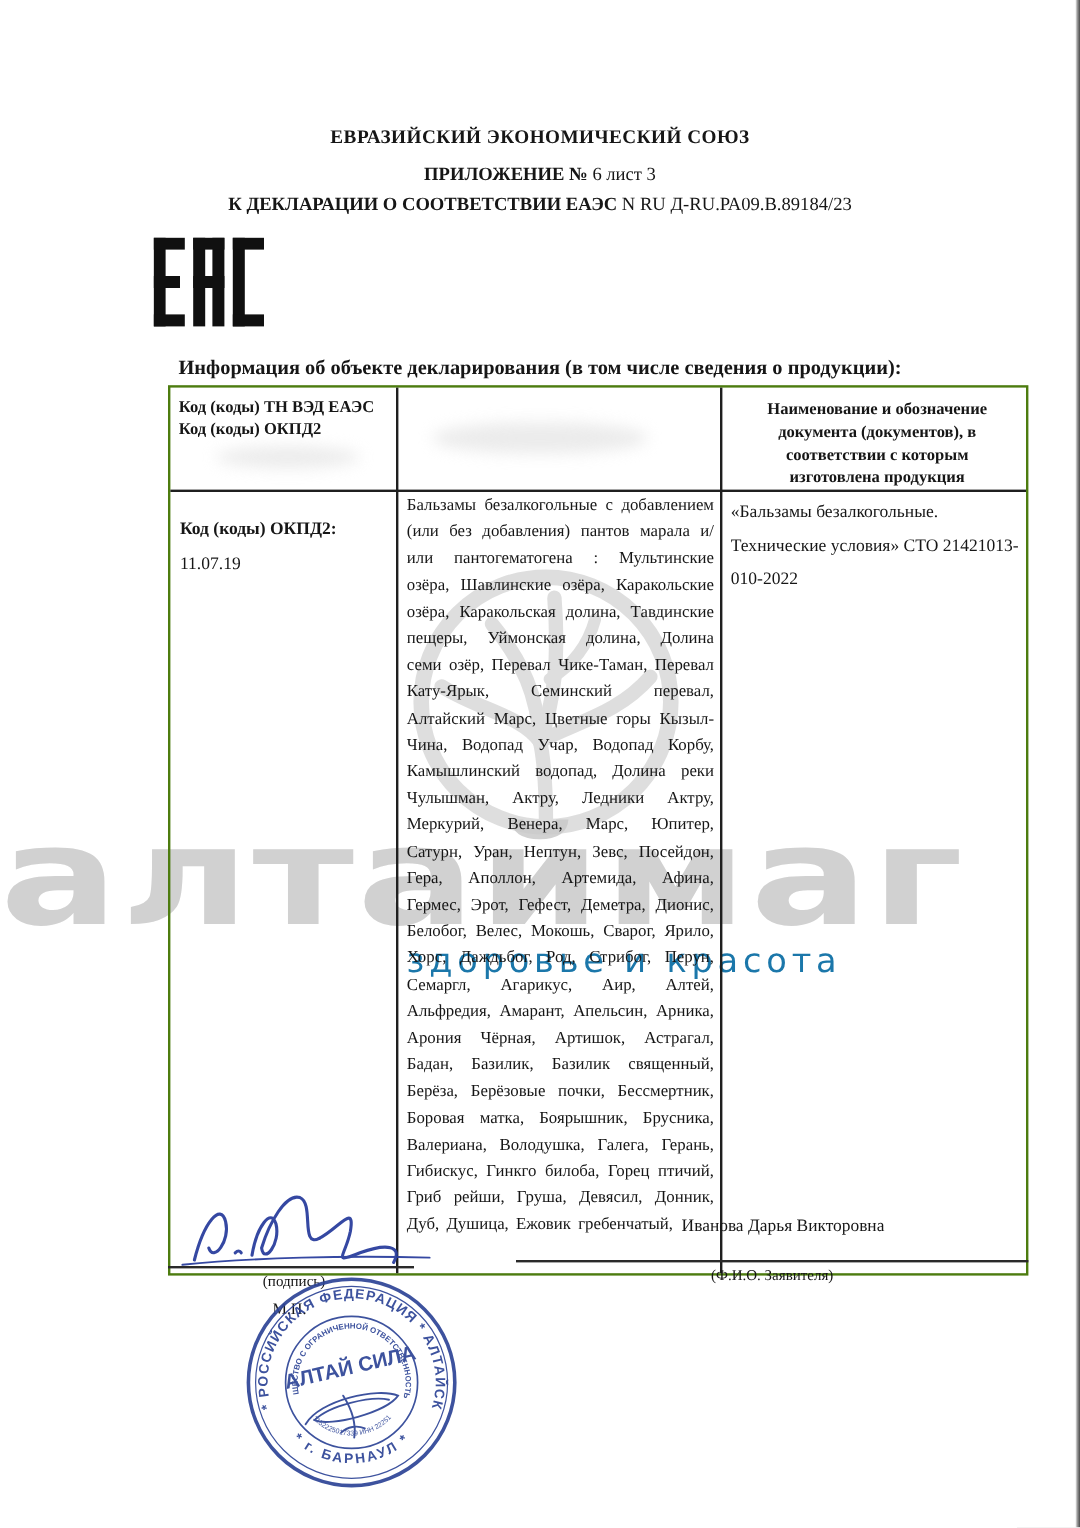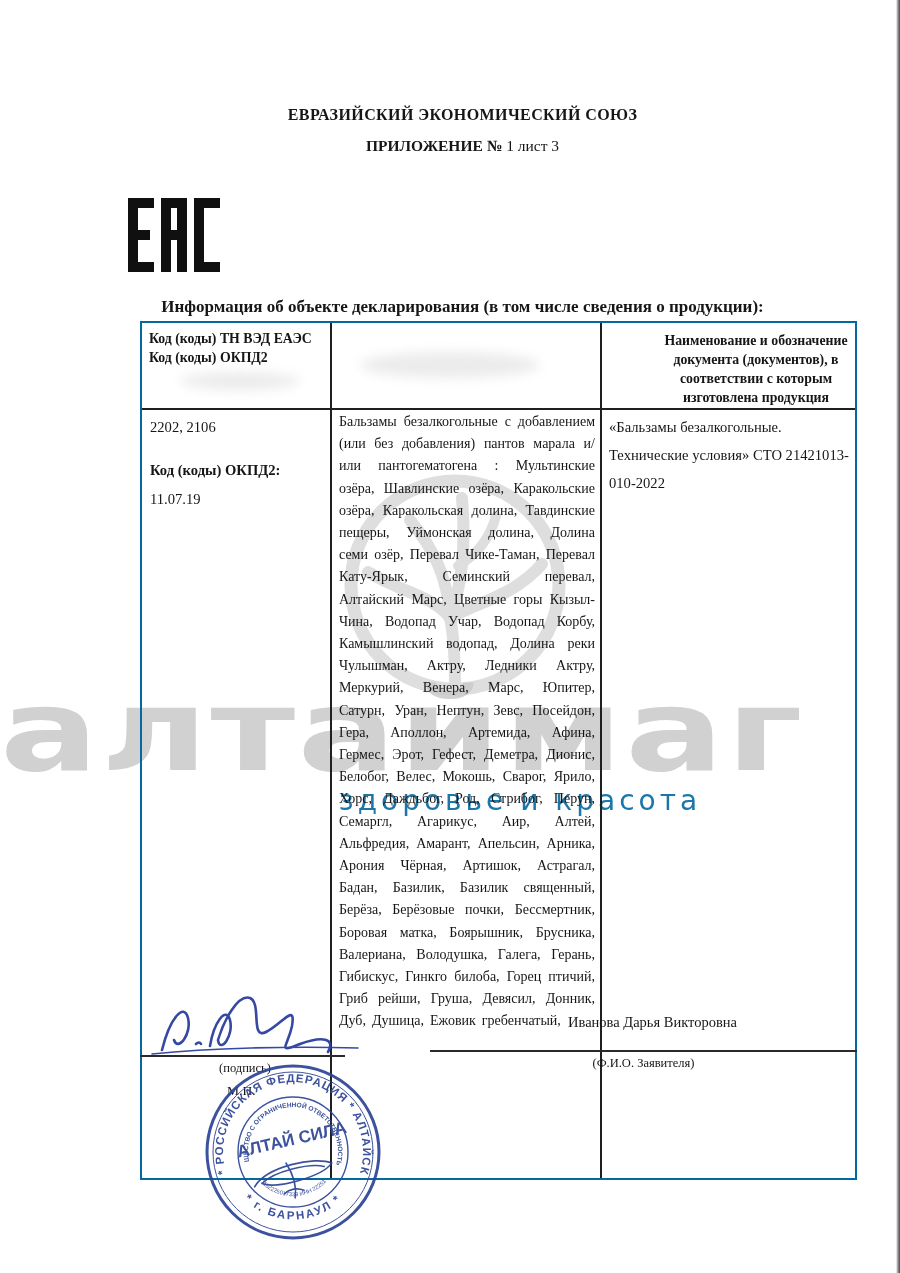--- a/index.html
+++ b/index.html
@@ -3,28 +3,28 @@
 <meta charset="utf-8">
 <style>
   html,body{margin:0;padding:0;background:#e8e8e8;}
   .page{
     position:relative;width:900px;height:1273px;background:#ffffff;
     font-family:"Liberation Serif",serif;color:#161616;overflow:hidden;
     margin:0 auto;
   }
   .abs{position:absolute;}
   .b{font-weight:bold;}
-  .center{text-align:center;padding-left:25px;}
+  .center{text-align:center;}
   
   .h1{left:0;right:0;top:106px;font-size:16px;letter-spacing:.4px;}
   .h2{left:0;right:0;top:137px;font-size:15.5px;}
   .h3{left:0;right:0;top:162px;font-size:15.5px;}
   .section-title{left:0;right:0;top:297px;font-size:17px;}
   
-  .decl-table{left:140px;top:321px;width:717px;height:859px;border:2px solid #0369a1;box-sizing:border-box;}
+  .decl-table{left:140px;top:321px;width:717px;height:742px;border:2px solid #4d7c0f;box-sizing:border-box;}
   .vline{top:0;bottom:0;width:1.6px;background:#1f1f1f;}
   .hline{left:0;right:0;height:1.6px;background:#1f1f1f;}
   .th{font-size:13.8px;font-weight:bold;line-height:19px;}
   .cell-codes{left:8px;top:90px;width:175px;font-size:14.6px;line-height:29px;}
   .cell-info{left:197px;top:88px;width:256px;font-size:14px;line-height:22.2px;
              text-align:justify;text-align-last:left;word-spacing:2.5px;}
   .cell-doc{left:467px;top:90px;width:244px;font-size:14.6px;line-height:28px;}
   
   .wm{color:#c9c9c9;}
   .wm-brand{left:0;right:0;top:664px;font-family:"DejaVu Sans",sans-serif;font-weight:bold;
@@ -65,21 +65,24 @@
     <div class="abs wm wm-brand">алтаймаг</div>
     <div class="abs wm-tagline">здоровье и красота</div>
   </div>
 
   <div class="abs noise layer0" style="left:360px;top:352px;width:180px;height:26px;"></div>
   <div class="abs noise layer0" style="left:180px;top:372px;width:120px;height:18px;"></div>
   <div class="abs edge-strip layer2"></div>
 
   <div class="abs layer1 h1 center b">ЕВРАЗИЙСКИЙ ЭКОНОМИЧЕСКИЙ СОЮЗ</div>
   <div class="abs layer1 h2 center">
-    <span class="b">ПРИЛОЖЕНИЕ №</span><span> 1 лист 3</span>
+    <span class="b">ПРИЛОЖЕНИЕ №</span><span> 6 лист 3</span>
+  </div>
+  <div class="abs layer1 h3 center">
+    <span class="b">К ДЕКЛАРАЦИИ О СООТВЕТСТВИИ ЕАЭС</span><span> N RU Д-RU.РА09.В.89184/23</span>
   </div>
 
   <svg class="abs layer1" style="left:128px;top:198px;" width="92" height="76" viewBox="0 0 92 76">
     <g fill="#101010">
       <rect x="0" y="0" width="10" height="74"></rect>
         <rect x="0" y="0" width="26" height="10"></rect>
       <rect x="0" y="32" width="22" height="10"></rect>
         <rect x="0" y="64" width="26" height="10"></rect>
       <rect x="33" y="0" width="10" height="74"></rect>
         <rect x="49" y="0" width="10" height="74"></rect>
@@ -99,21 +102,20 @@
     <div class="abs vline" style="left:458px;"></div>
     <div class="abs hline" style="top:85px;"></div>
 
     <div class="abs th" style="left:7px;top:6px;width:176px;">
       <div>Код (коды) ТН ВЭД ЕАЭС</div>
       <div>Код (коды) ОКПД2</div>
     </div>
     <div class="abs th center" style="left:475px;top:8px;width:228px;">Наименование и обозначение документа (документов), в соответствии с которым изготовлена продукция</div>
 
     <div class="abs cell-codes">
-      <div>2202, 2106</div>
       <div style="height:14px;"></div>
       <div><span class="b">Код (коды) ОКПД2:</span> <span>11.07.19</span></div>
     </div>
 
     <div class="abs cell-info">Бальзамы безалкогольные с добавлением (или без добавления) пантов марала и/или пантогематогена : Мультинские озёра, Шавлинские озёра, Каракольские озёра, Каракольская долина, Тавдинские пещеры, Уймонская долина, Долина семи озёр, Перевал Чике-Таман, Перевал Кату-Ярык, Семинский перевал, Алтайский Марс, Цветные горы Кызыл-Чина, Водопад Учар, Водопад Корбу, Камышлинский водопад, Долина реки Чулышман, Актру, Ледники Актру, Меркурий, Венера, Марс, Юпитер, Сатурн, Уран, Нептун, Зевс, Посейдон, Гера, Аполлон, Артемида, Афина, Гермес, Эрот, Гефест, Деметра, Дионис, Белобог, Велес, Мокошь, Сварог, Ярило, Хорс, Даждьбог, Род, Стрибог, Перун, Семаргл, Агарикус, Аир, Алтей, Альфредия, Амарант, Апельсин, Арника, Арония Чёрная, Артишок, Астрагал, Бадан, Базилик, Базилик священный, Берёза, Берёзовые почки, Бессмертник, Боровая матка, Боярышник, Брусника, Валериана, Володушка, Галега, Герань, Гибискус, Гинкго билоба, Горец птичий, Гриб рейши, Груша, Девясил, Донник, Дуб, Душица, Ежовик гребенчатый,</div>
 
     <div class="abs cell-doc">«Бальзамы безалкогольные. Технические условия» СТО 21421013-010-2022</div>
   </div>
 
   <div class="abs layer1 applicant-name">Иванова Дарья Викторовна</div>

